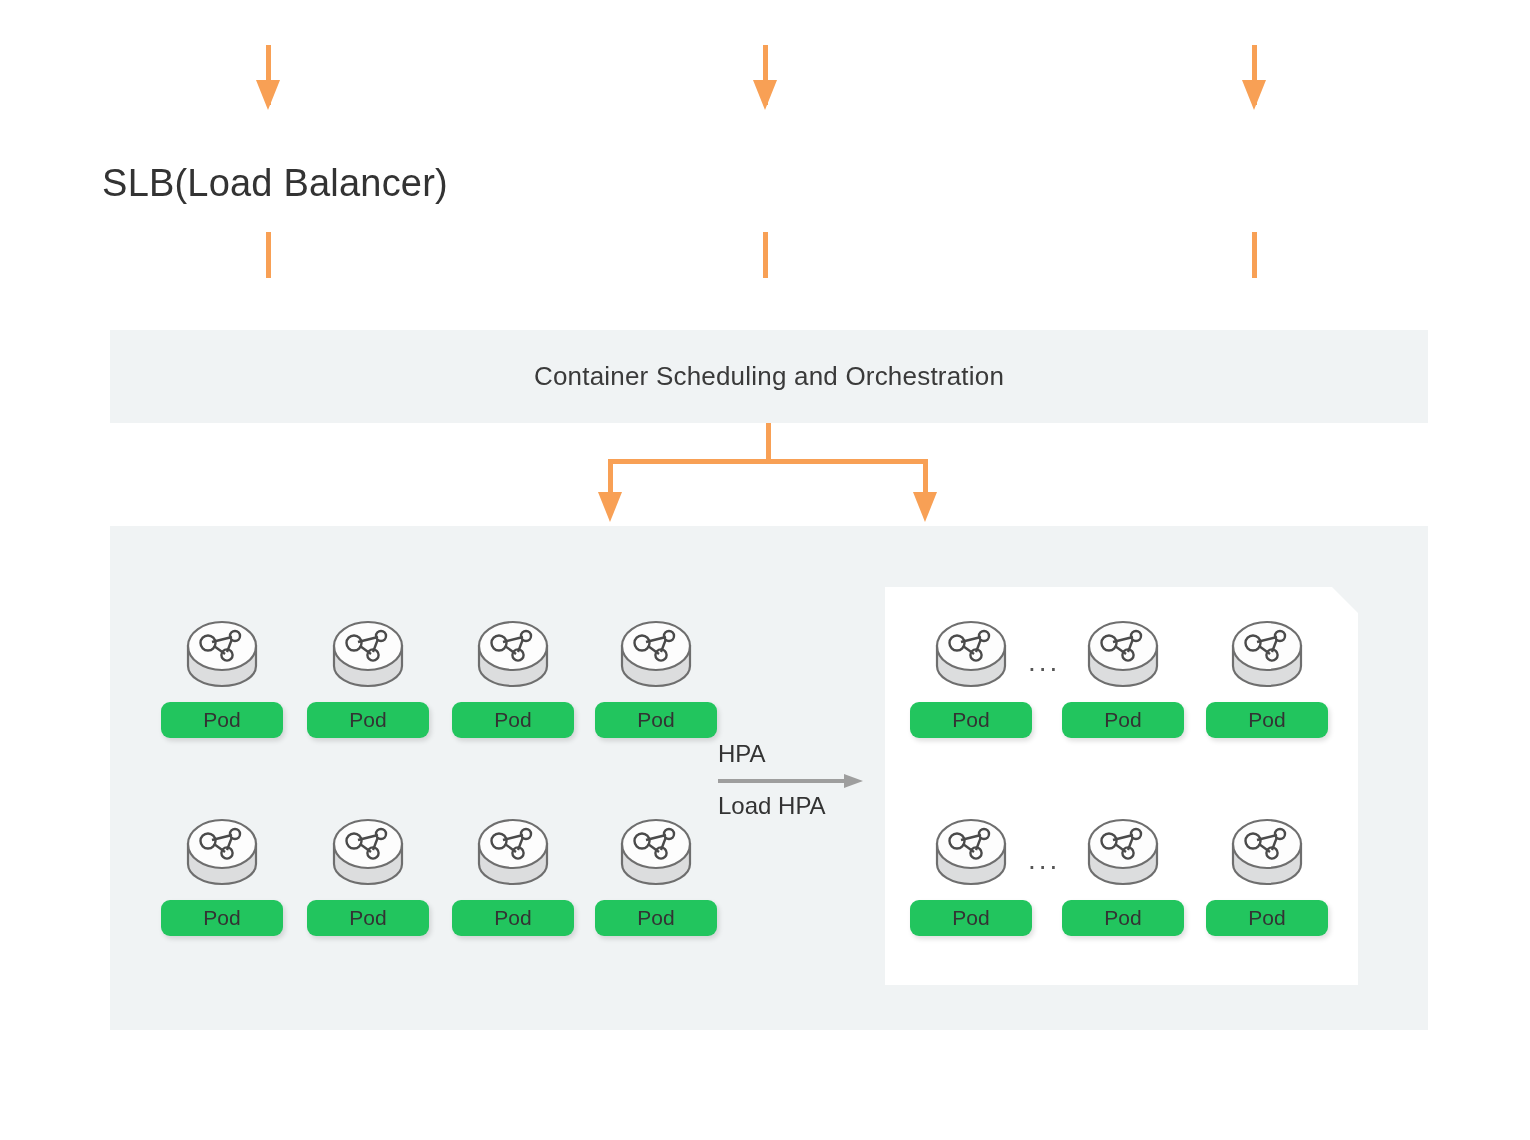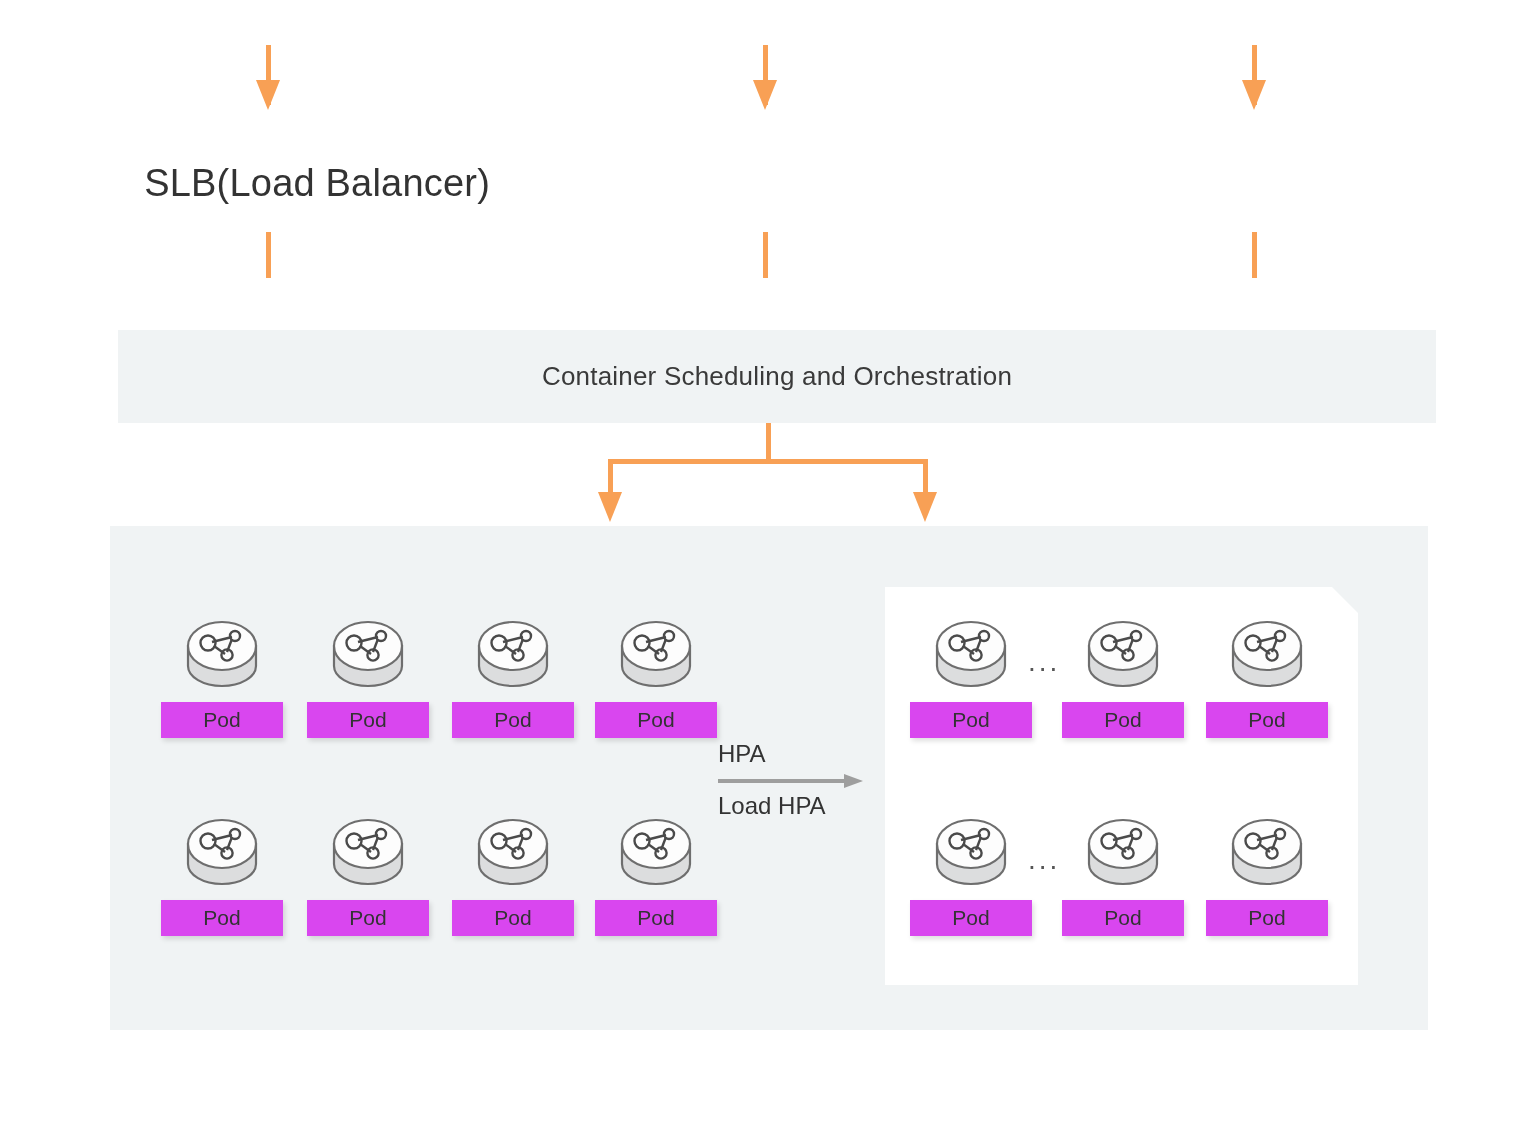--- a/index.html
+++ b/index.html
@@ -30,21 +30,21 @@
     clip-path: polygon(0 0, calc(100% - 26px) 0, 100% 26px, 100% 100%, 0 100%);
   }
   .card.clip-sm {
     clip-path: polygon(0 0, calc(100% - 20px) 0, 100% 20px, 100% 100%, 0 100%);
   }
 
   
   .top-box {
     display: flex;
     align-items: center;
-    justify-content: flex-end;
+    justify-content: center;
     color: #333333;
     font-size: 38px;
     font-weight: 400;
     letter-spacing: .2px;
   }
 
   
   .ocon { position: absolute; }
   .ostem {
     position: absolute;
@@ -73,21 +73,21 @@
     filter: drop-shadow(2px 3px 6px rgba(0,0,0,0.14));
     clip-path: polygon(0 0, calc(100% - 27px) 0, 100% 27px, 100% 100%, 0 100%);
   }
 
   
   .band {
     position: absolute;
     background: #F0F3F4;
   }
   #sched-band {
-    left: 118px; top: 330px;
+    left: 110px; top: 330px;
     width: 1318px; height: 93px;
     display: flex;
     align-items: center;
     justify-content: center;
   }
   #sched-label {
     font-size: 26px;
     color: #3A3A3A;
     letter-spacing: .2px;
   }
@@ -109,28 +109,29 @@
     width: 122px;
   }
   .pod-icon {
     width: 80px; height: 78px;
     margin: 0 auto;
     display: block;
   }
   .pod-label {
     width: 122px;
     height: 36px;
-    background: #d946ef;
+    background: #22c55e;
     box-shadow: 2px 3px 5px rgba(0,0,0,0.13);
     display: flex;
     align-items: center;
     justify-content: center;
     font-size: 21px;
     color: #333333;
     margin-top: 4px;
+    border-radius: 9px;
   }
 
   
   .ellipsis {
     position: absolute;
     font-size: 28px;
     color: #555555;
     letter-spacing: 3px;
     line-height: 1;
   }

